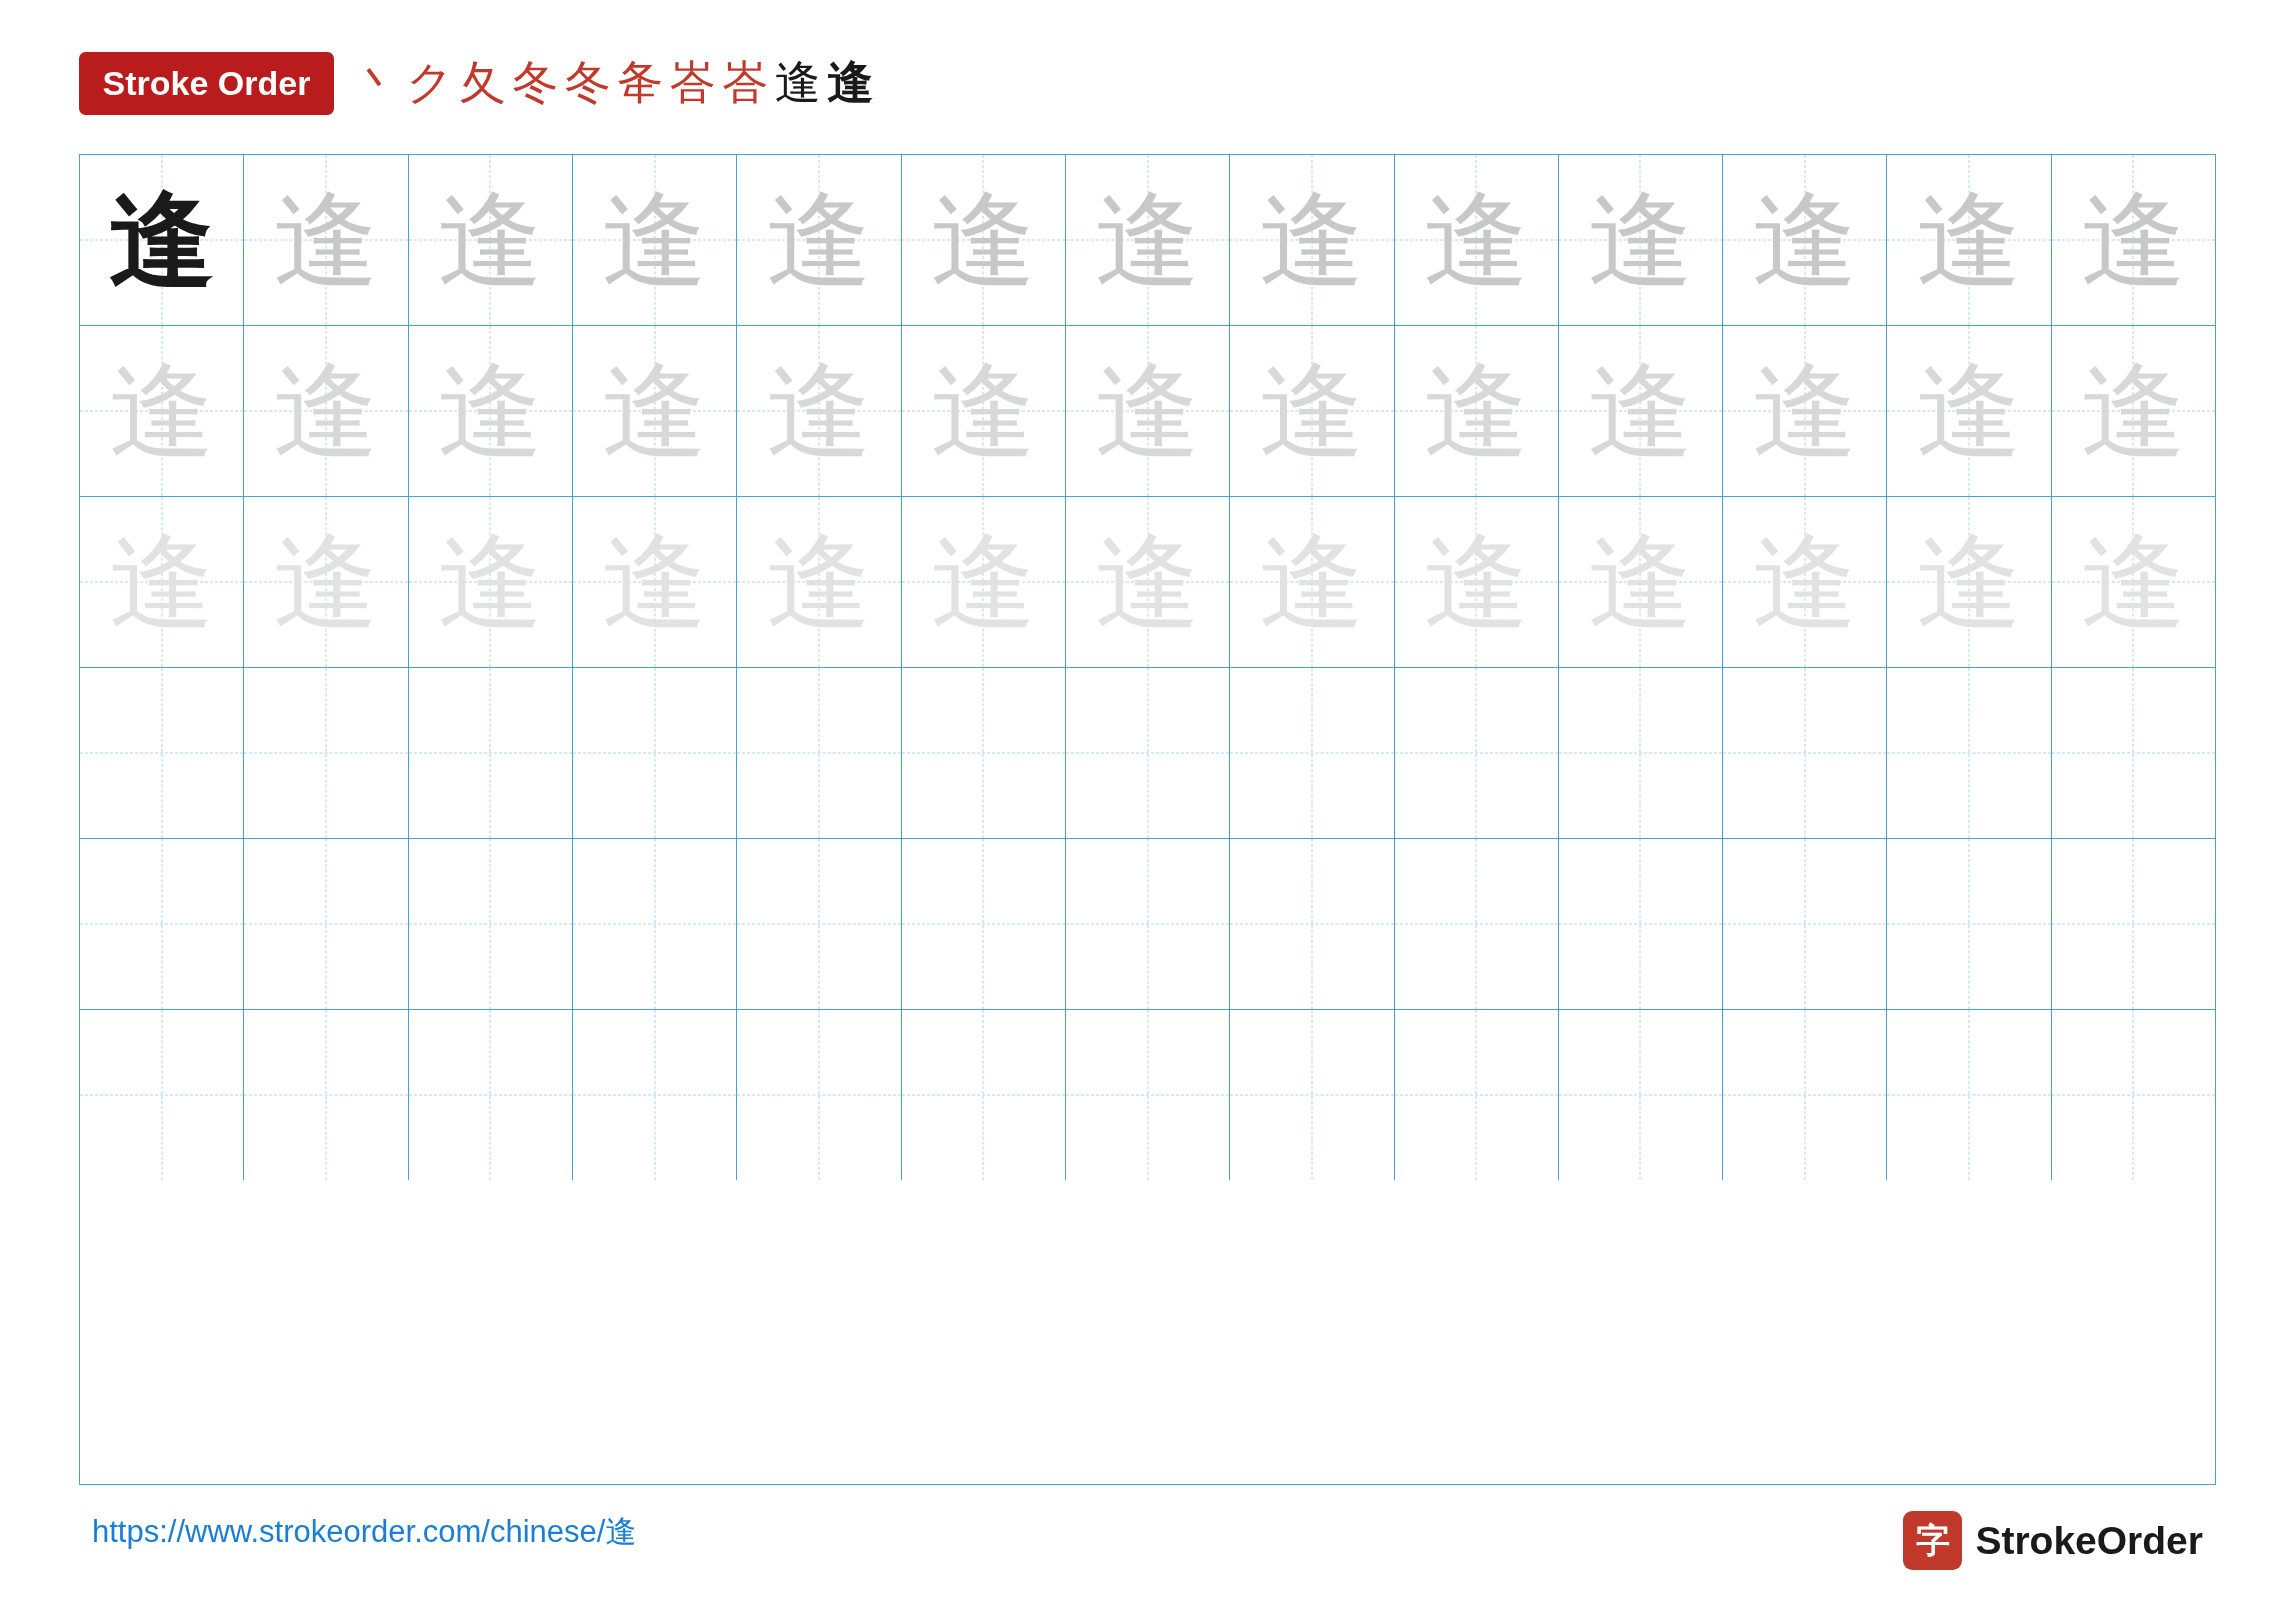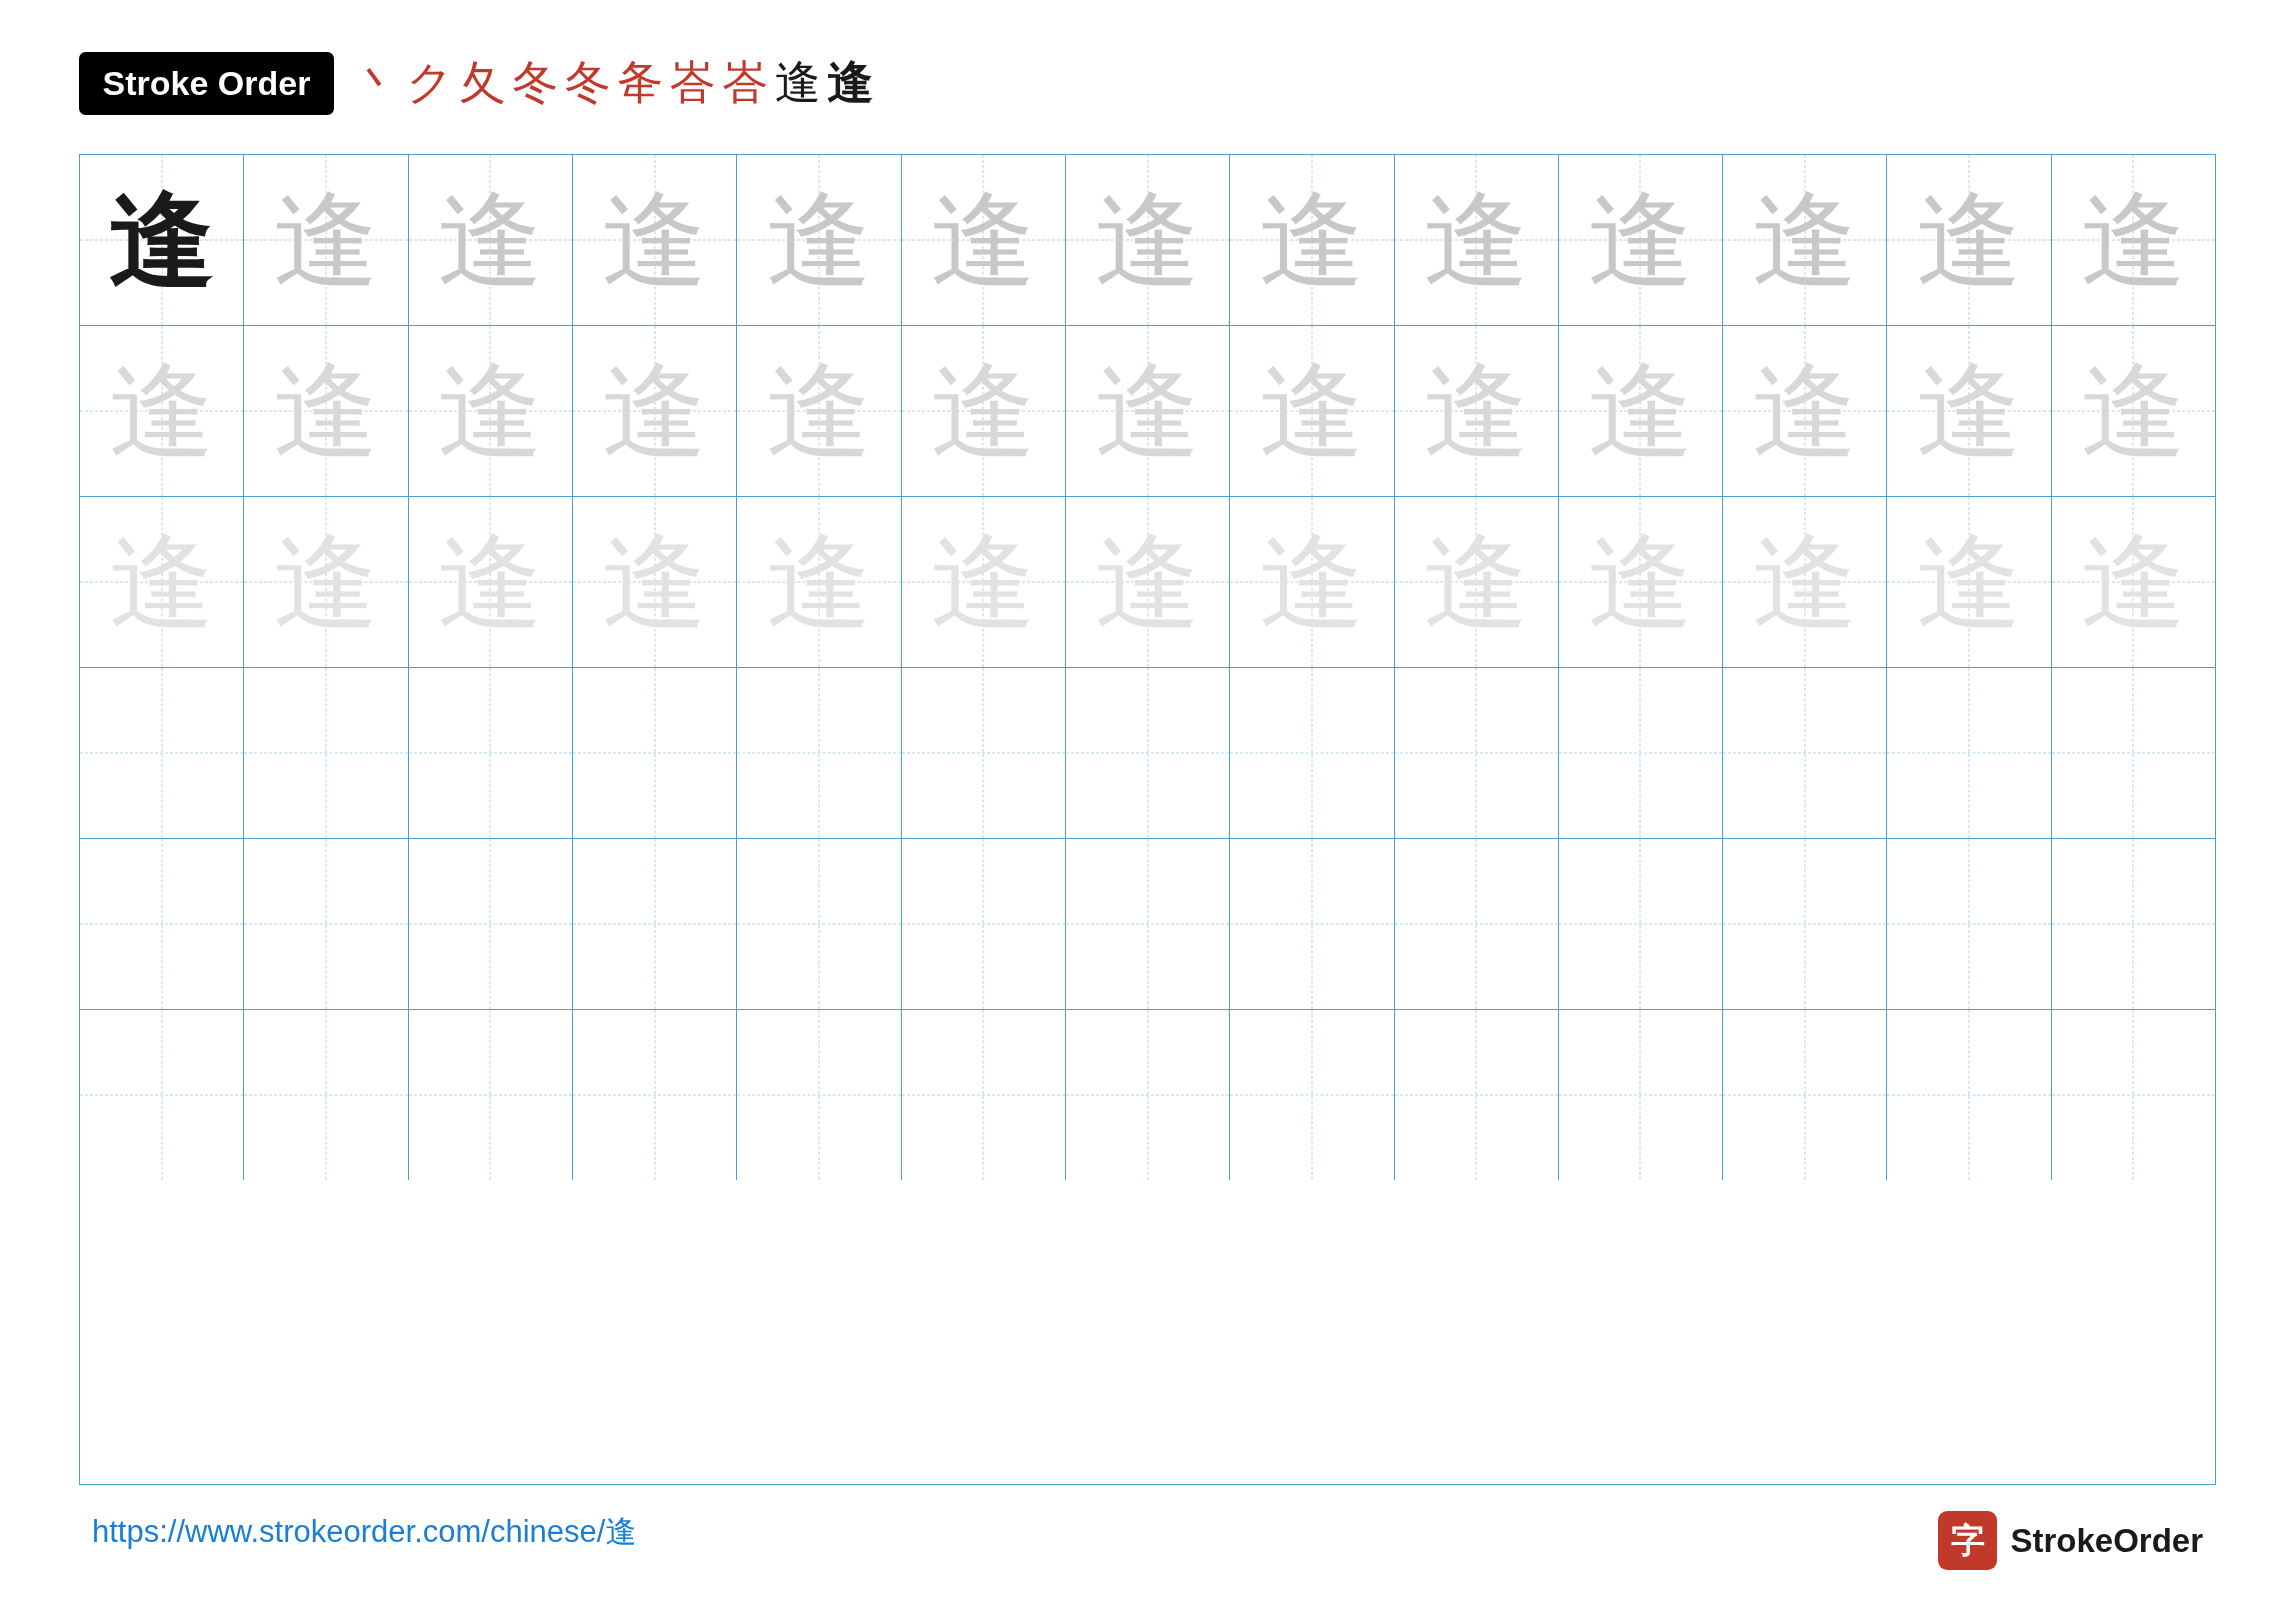--- a/index.html
+++ b/index.html
@@ -33,21 +33,21 @@
 
     .stroke-order-row {
       display: flex;
       align-items: center;
       width: 100%;
       margin-bottom: 39px;
       gap: 19.6px;
     }
 
     .stroke-order-badge {
-      background: #000000;
+      background: #b91c1c;
       color: #fff;
       font-size: 34px;
       font-weight: bold;
       padding: 11.8px 23.6px;
       border-radius: 6.5px;
       white-space: nowrap;
     }
 
     .stroke-sequence {
       display: flex;
@@ -166,21 +166,21 @@
       border-radius: 9.2px;
       display: flex;
       align-items: center;
       justify-content: center;
       color: white;
       font-size: 34px;
       font-weight: bold;
     }
 
     .footer-logo-text {
-      font-size: 33px;
+      font-size: 39px;
       font-weight: bold;
       color: #1a1a1a;
     }
   </style>
 </head>
 <body>
 
 <div class="page">
 
 

